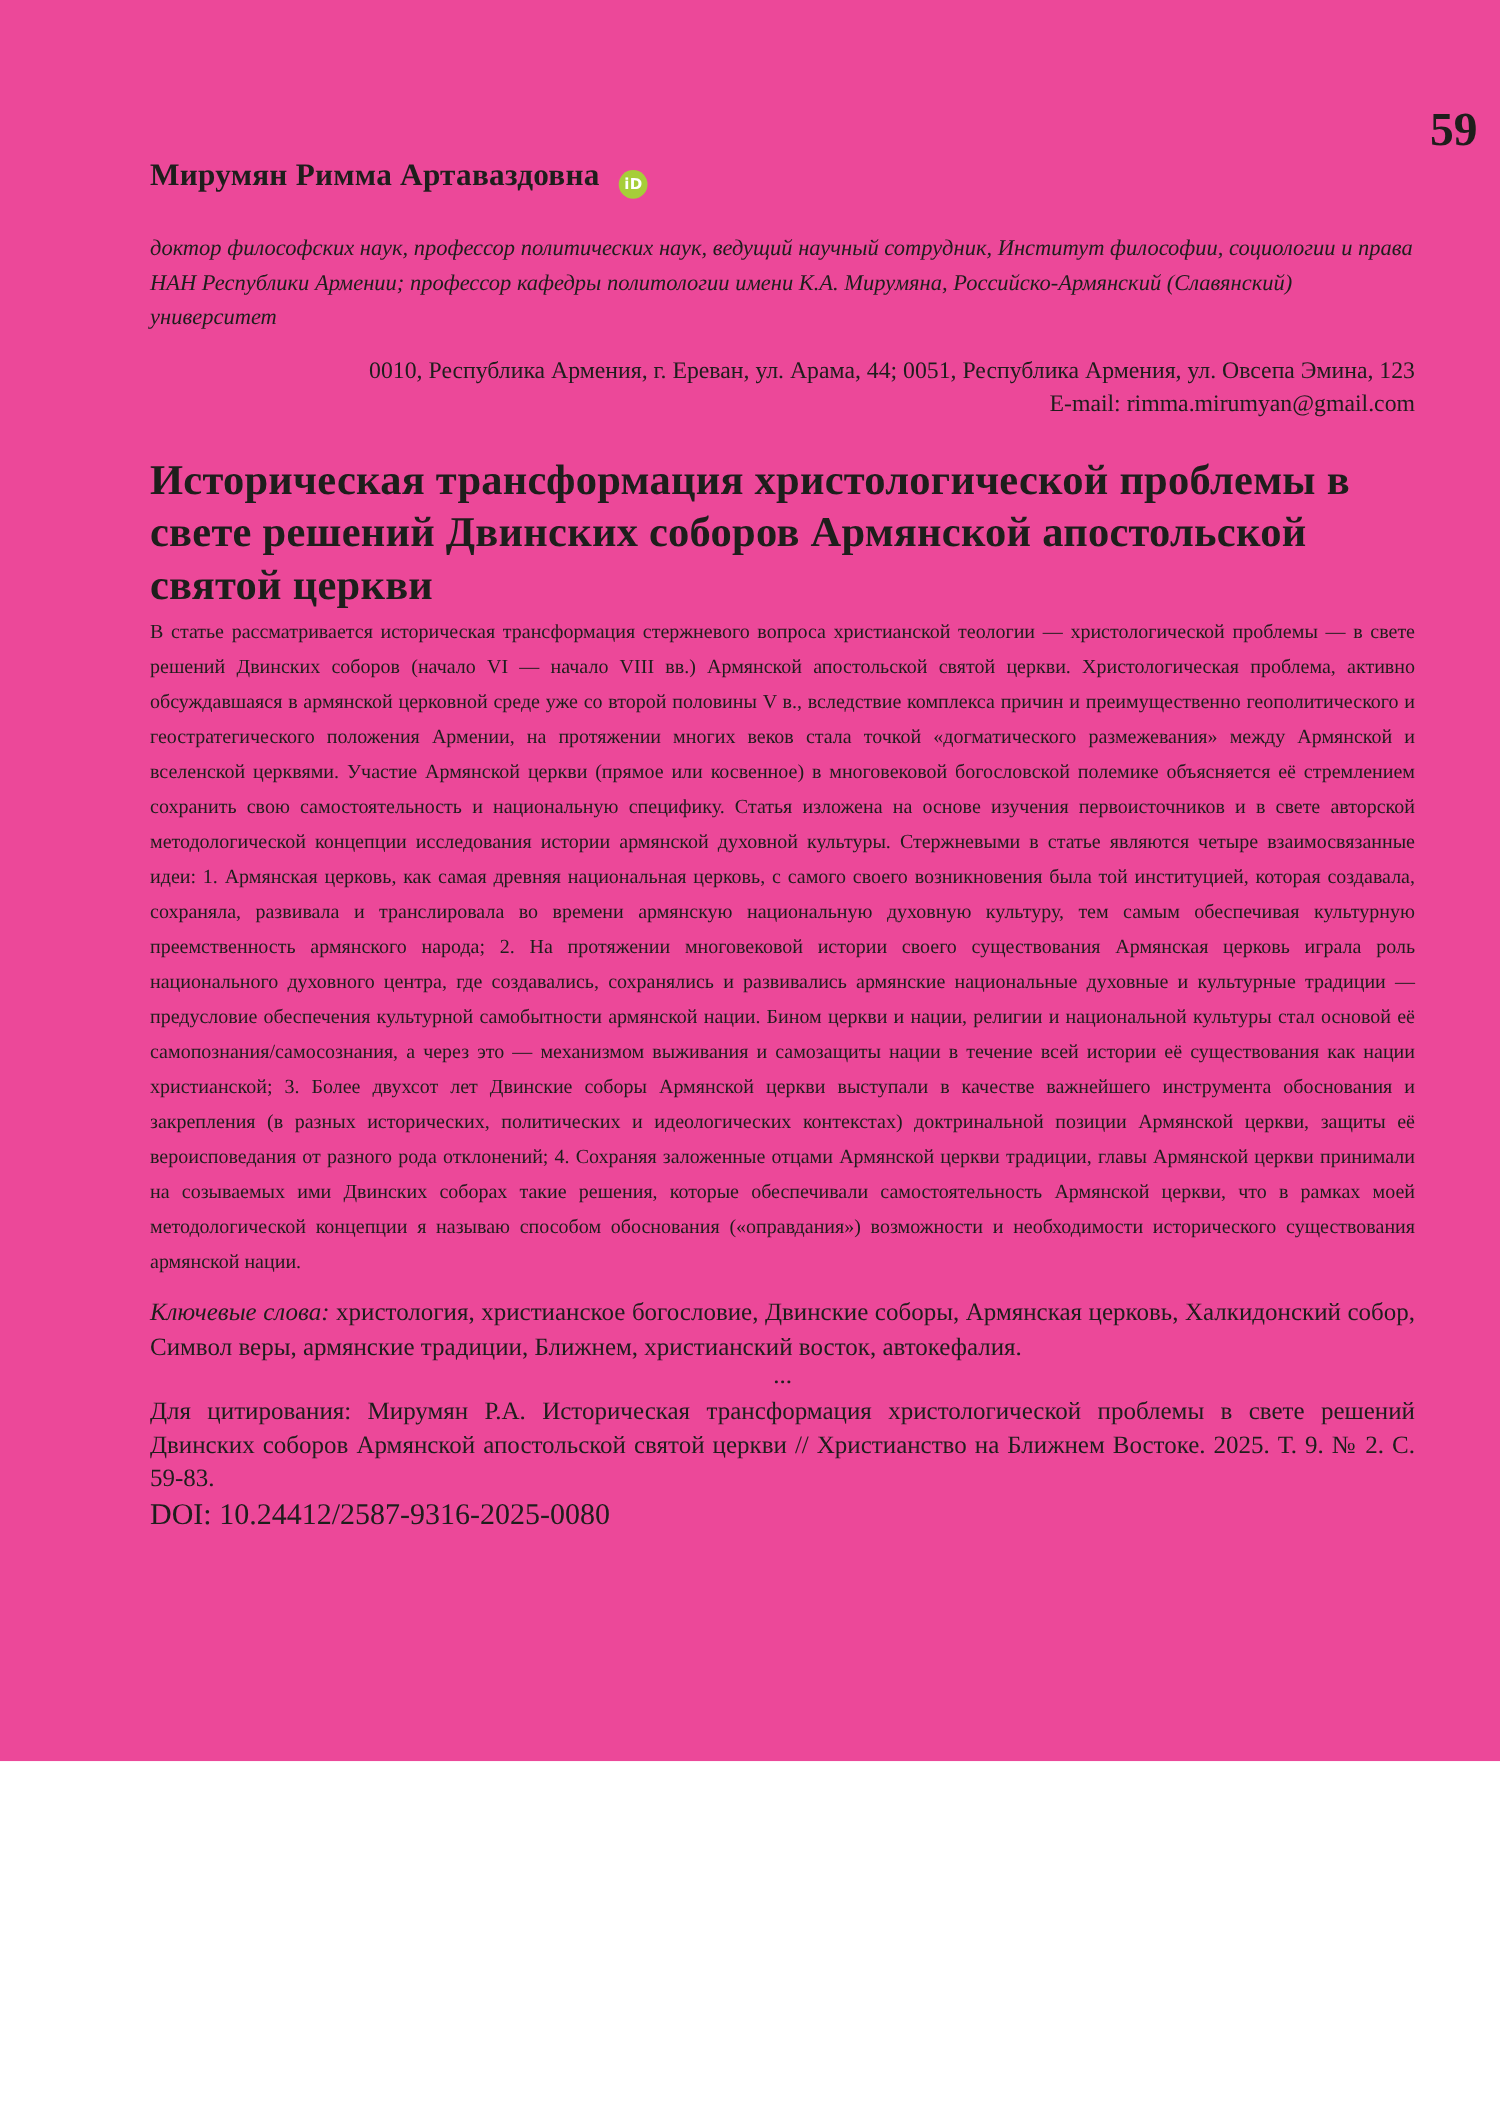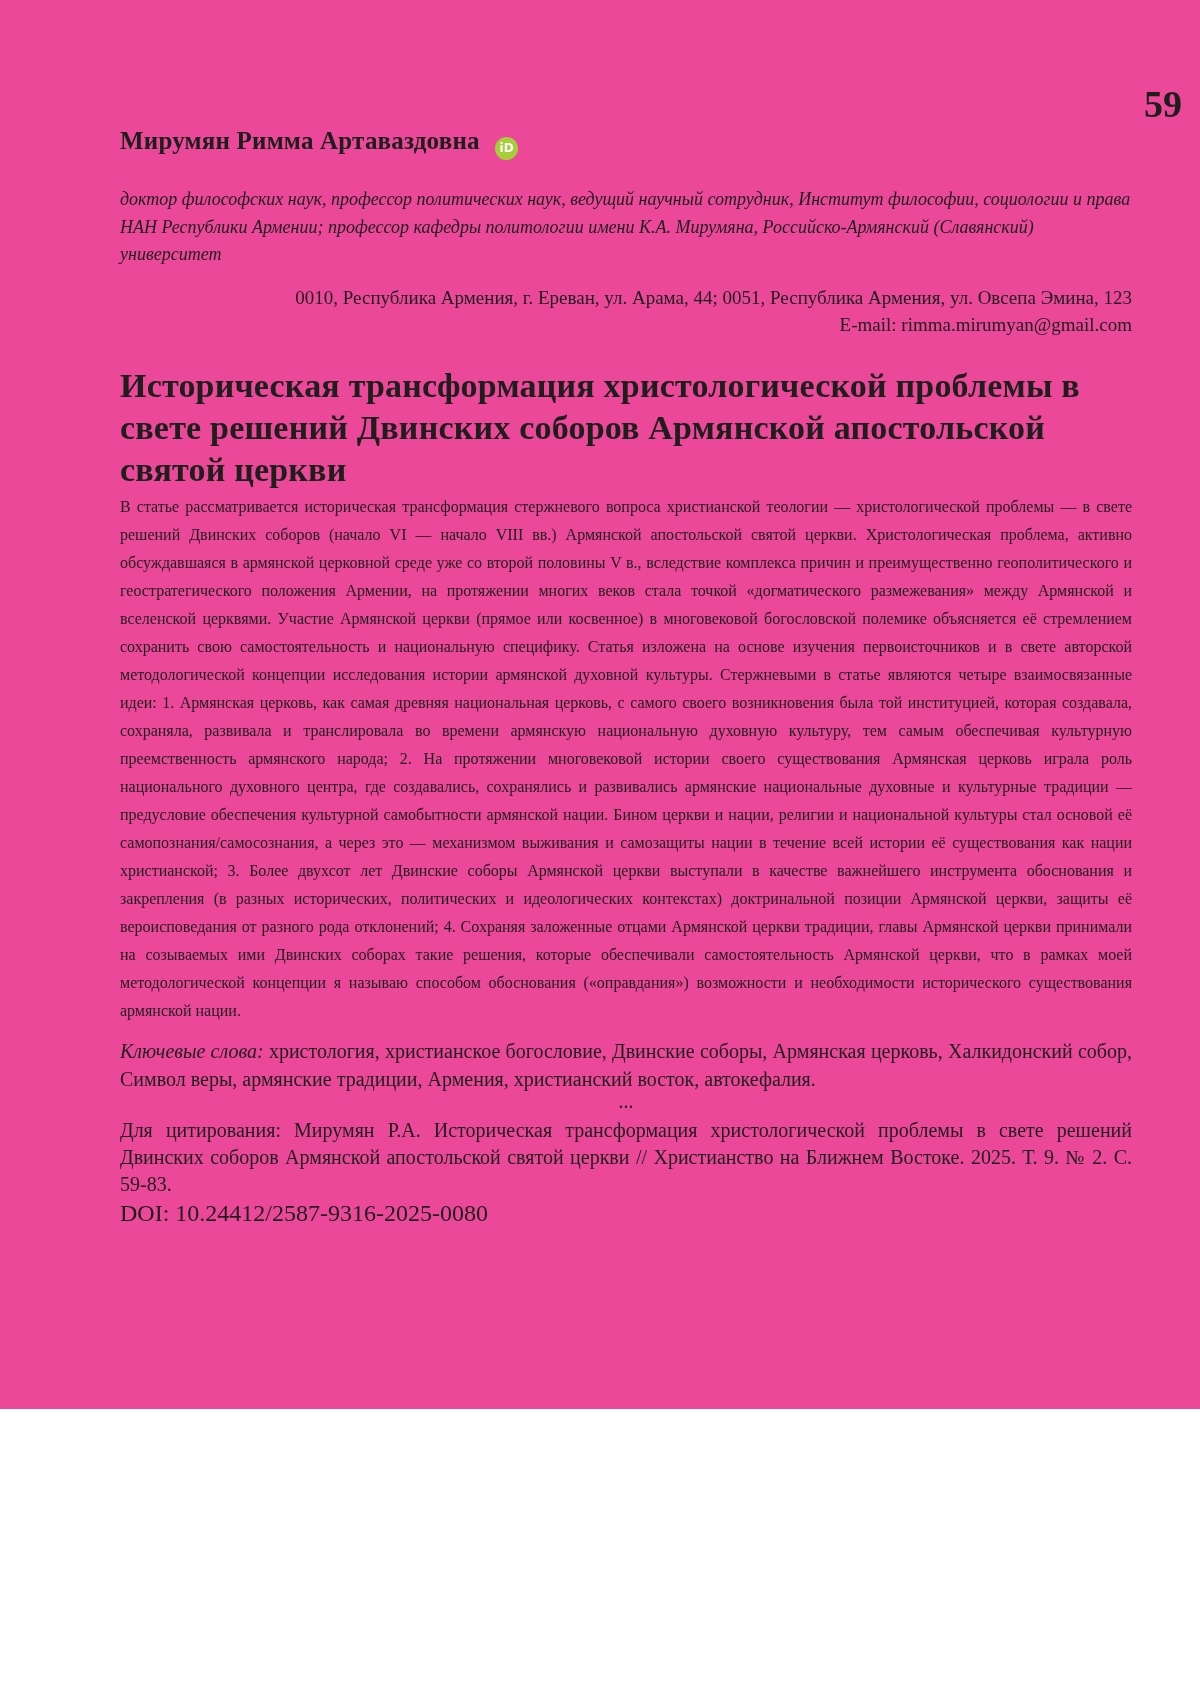--- a/index.html
+++ b/index.html
@@ -124,21 +124,21 @@
         <span>rimma.mirumyan@gmail.com</span>
       </p>
     </header>
 
     <h1 class="article-title">Историческая трансформация христологической проблемы в свете решений Двинских соборов Армянской апостольской святой церкви</h1>
 
     <p class="abstract">В статье рассматривается историческая трансформация стержневого вопроса христианской теологии — христологической проблемы — в свете решений Двинских соборов (начало VI — начало VIII вв.) Армянской апостольской святой церкви. Христологическая проблема, активно обсуждавшаяся в армянской церковной среде уже со второй половины V в., вследствие комплекса причин и преимущественно геополитического и геостратегического положения Армении, на протяжении многих веков стала точкой «догматического размежевания» между Армянской и вселенской церквями. Участие Армянской церкви (прямое или косвенное) в многовековой богословской полемике объясняется её стремлением сохранить свою самостоятельность и национальную специфику. Статья изложена на основе изучения первоисточников и в свете авторской методологической концепции исследования истории армянской духовной культуры. Стержневыми в статье являются четыре взаимосвязанные идеи: 1. Армянская церковь, как самая древняя национальная церковь, с самого своего возникновения была той институцией, которая создавала, сохраняла, развивала и транслировала во времени армянскую национальную духовную культуру, тем самым обеспечивая культурную преемственность армянского народа; 2. На протяжении многовековой истории своего существования Армянская церковь играла роль национального духовного центра, где создавались, сохранялись и развивались армянские национальные духовные и культурные традиции — предусловие обеспечения культурной самобытности армянской нации. Бином церкви и нации, религии и национальной культуры стал основой её самопознания/самосознания, а через это — механизмом выживания и самозащиты нации в течение всей истории её существования как нации христианской; 3. Более двухсот лет Двинские соборы Армянской церкви выступали в качестве важнейшего инструмента обоснования и закрепления (в разных исторических, политических и идеологических контекстах) доктринальной позиции Армянской церкви, защиты её вероисповедания от разного рода отклонений; 4. Сохраняя заложенные отцами Армянской церкви традиции, главы Армянской церкви принимали на созываемых ими Двинских соборах такие решения, которые обеспечивали самостоятельность Армянской церкви, что в рамках моей методологической концепции я называю способом обоснования («оправдания») возможности и необходимости исторического существования армянской нации.</p>
 
     <p class="keywords">
       <em>Ключевые слова:</em>
-      <span>христология, христианское богословие, Двинские соборы, Армянская церковь, Халкидонский собор, Символ веры, армянские традиции, Армения, христианский восток, автокефалия.</span>
+      <span>христология, христианское богословие, Двинские соборы, Армянская церковь, Халкидонский собор, Символ веры, армянские традиции, Ближнем, христианский восток, автокефалия.</span>
     </p>
 
     <p class="divider">...</p>
 
     <p class="citation">Для цитирования: Мирумян Р.А. Историческая трансформация христологической проблемы в свете решений Двинских соборов Армянской апостольской святой церкви // Христианство на Ближнем Востоке. 2025. Т. 9. № 2. С. 59-83.</p>
 
     <p class="doi">DOI: 10.24412/2587-9316-2025-0080</p>
 
   </div>
 </div>

